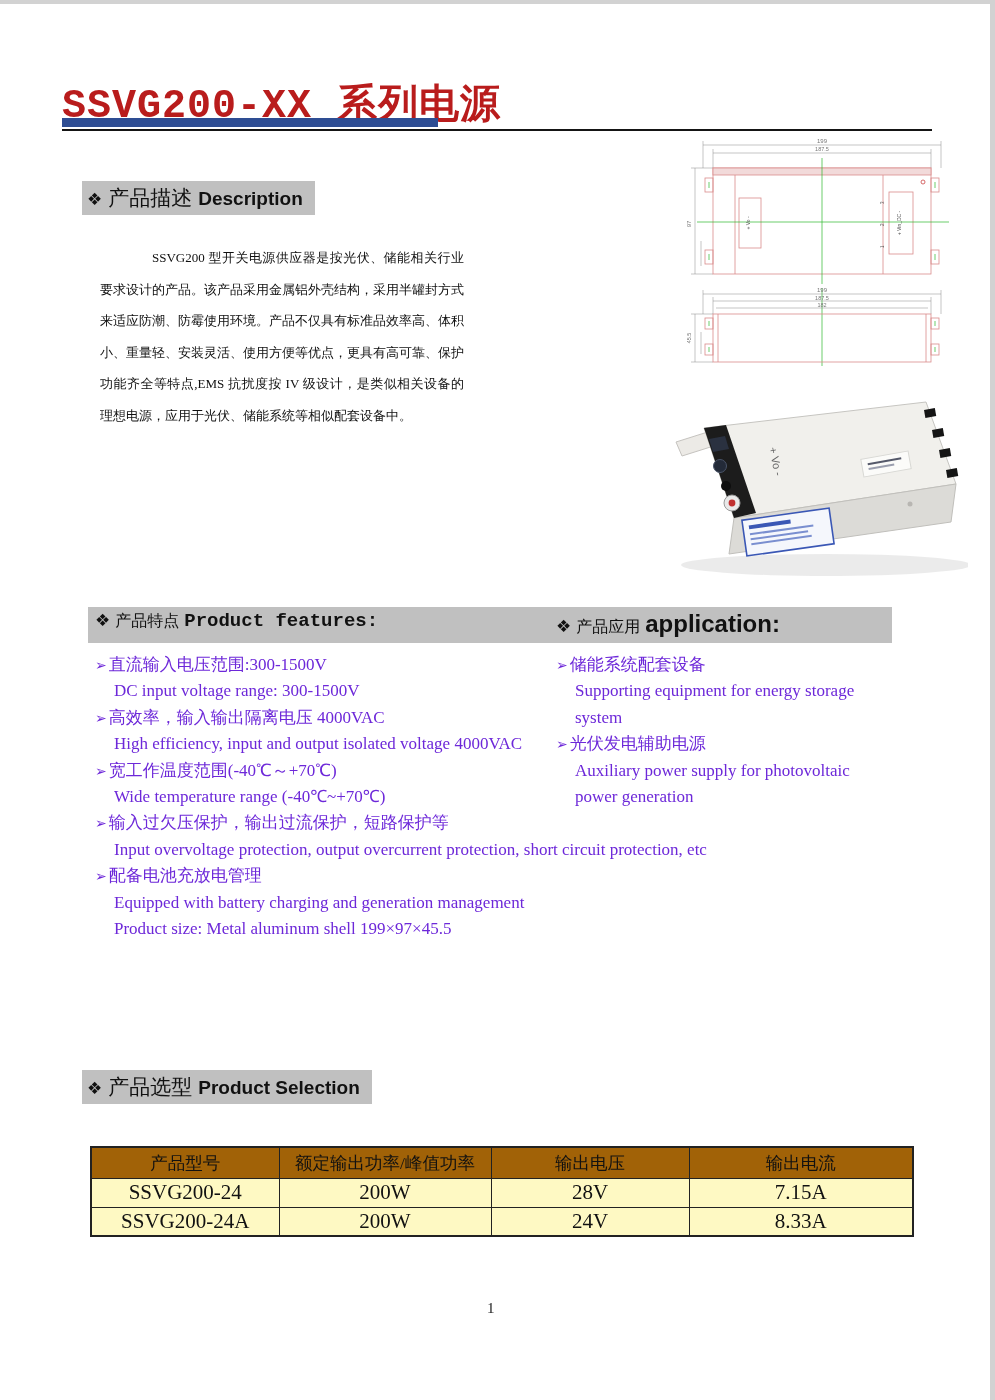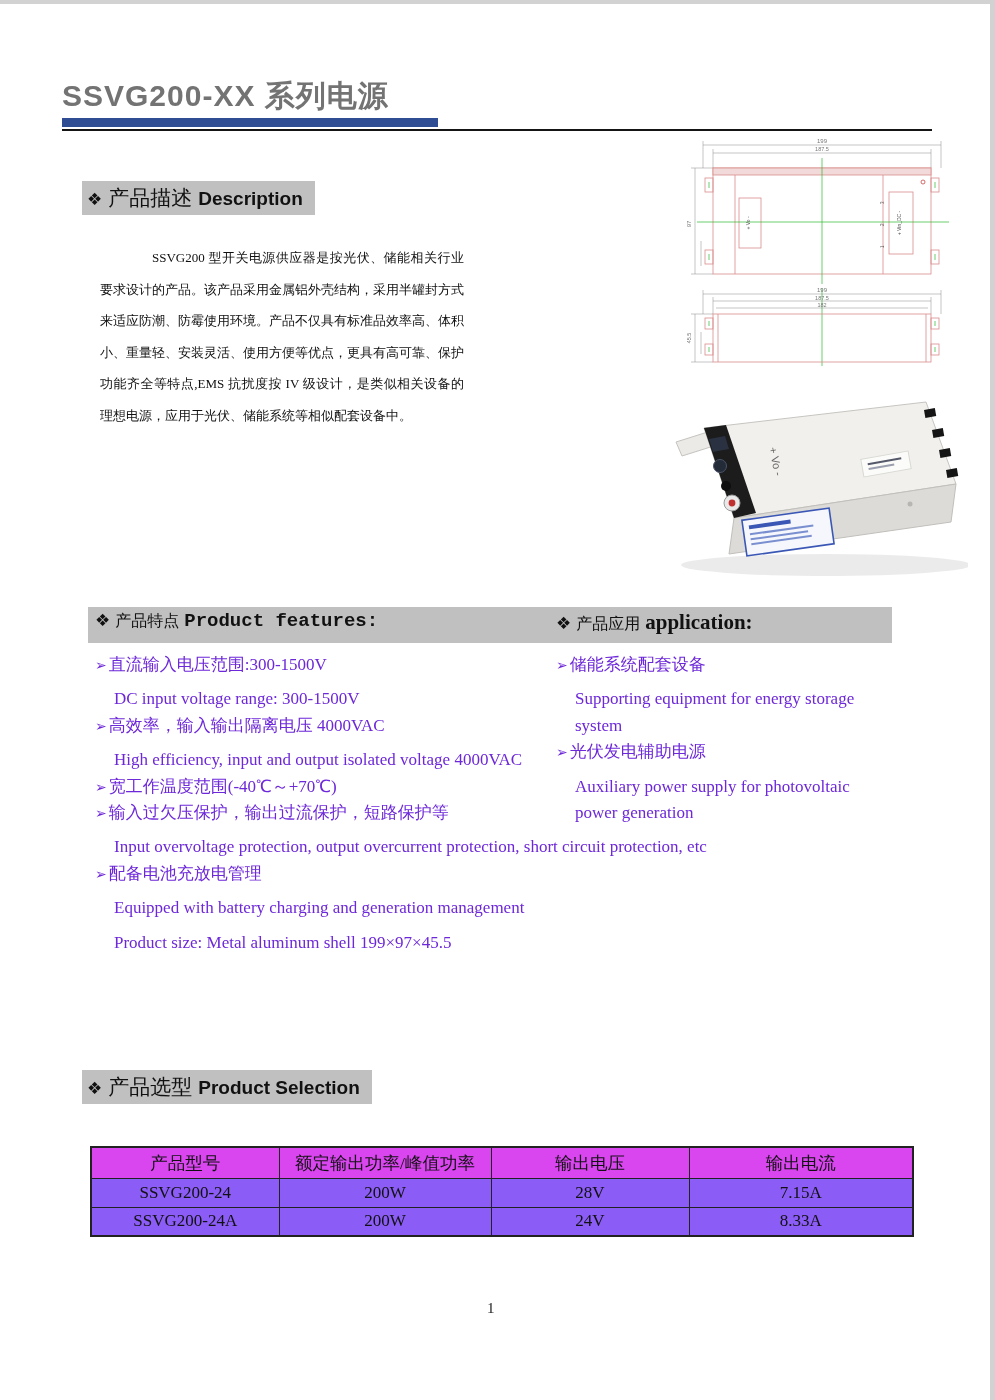--- a/index.html
+++ b/index.html
@@ -5,22 +5,22 @@
   * { margin:0; padding:0; box-sizing:border-box; }
   html,body { background:#ffffff; }
   .page {
     position:relative; width:995px; height:1400px; background:#ffffff;
     font-family:"Liberation Serif", serif; color:#111; overflow:hidden;
   }
   .edge-top { position:absolute; left:0; top:0; width:995px; height:4px; background:#d2d2d2; }
   .edge-right { position:absolute; right:0; top:0; width:5px; height:1400px; background:#d2d2d2; }
 
   .doc-title {
-    position:absolute; left:62px; top:76px; font-size:30px; font-weight:bold;
-    letter-spacing:1px; color:#737373; font-family:Liberation Sans, sans-serif;
+    position:absolute; left:62px; top:76px; font-size:40px; font-weight:bold;
+    letter-spacing:1px; color:#b91c1c; font-family:Liberation Mono, monospace;
   }
   .title-bar { position:absolute; left:62px; top:118px; width:376px; height:9px; background:#2e4d93; }
   .title-rule { position:absolute; left:62px; top:129px; width:870px; height:2px; background:#151515; }
 
   .sec-head {
     position:absolute; background:#c0c0c0; padding:3px 12px 3px 5px; white-space:nowrap;
     display:flex; align-items:baseline; gap:6px;
   }
   .sec-head .diamond { font-size:17px; font-family:"DejaVu Sans", sans-serif; }
   .sec-head .zh { font-size:21px; font-family:"Liberation Serif", serif; }
@@ -37,38 +37,38 @@
   .drawing-svg { position:absolute; left:683px; top:136px; width:278px; height:230px; }
   .photo-svg { position:absolute; left:648px; top:382px; width:320px; height:205px; }
 
   .feat-bar {
     position:absolute; left:88px; top:607px; width:804px; height:36px; background:#c0c0c0;
   }
   .feat-bar .bar-head { position:absolute; top:3px; display:flex; align-items:baseline; gap:5px; white-space:nowrap; }
   .bar-head .diamond { font-size:17px; font-family:"DejaVu Sans", sans-serif; }
   .bar-head .zh { font-size:16px; font-family:"Liberation Serif", serif; }
   .bar-head .en-mono { font-size:19px; font-weight:bold; font-family:"Liberation Mono", monospace; }
-  .bar-head .en-sans { font-size:21px; font-weight:bold; font-family:Liberation Serif, serif; }
+  .bar-head .en-sans { font-size:24px; font-weight:bold; font-family:Liberation Sans, sans-serif; }
   .bh-left { left:7px; }
   .bh-right { left:468px; }
 
   .feat-list { position:absolute; left:95px; top:652px; width:680px; }
   .app-list  { position:absolute; left:556px; top:652px; width:334px; }
   .line { font-size:17px; line-height:26.4px; font-family:"Liberation Serif", serif; color:#6d28d9; }
   .line .bullet { font-size:14px; margin-right:2px; font-family:"DejaVu Sans", sans-serif; }
-  .line.en { padding-left:19px;margin-top:8px; }
+  .line.en { padding-left:19px; }
 
   .table-wrap { position:absolute; left:90px; top:1146px; width:822px; }
   table.sel { width:822px; border-collapse:collapse; table-layout:fixed; }
   table.sel th, table.sel td {
     border:1.5px solid #222; text-align:center; font-family:"Liberation Serif", serif;
     overflow:hidden; white-space:nowrap;
   }
-  table.sel th { background:#d946ef; height:31px; font-size:17.5px; font-weight:normal; }
-  table.sel td { height:29px; font-size:17px; background:#8b5cf6; }
+  table.sel th { background:#a16207; height:31px; font-size:17.5px; font-weight:normal; }
+  table.sel td { height:29px; font-size:21px; background:#fef9c3; }
   table.sel { border:2px solid #222; }
   .c1 { width:188px; } .c2 { width:212px; } .c3 { width:198px; } .c4 { width:224px; }
 
   .page-num { position:absolute; left:487px; top:1300px; font-size:15px; font-family:"Liberation Serif", serif; color:#222; }
 
   text { font-family:"Liberation Sans", sans-serif; }
 </style>
 </head>
 <body>
 
@@ -221,20 +221,21 @@
     <div>
       <div class="line zh"><span class="bullet">➢</span><span>直流输入电压范围:300-1500V</span></div>
       <div class="line en">DC input voltage range: 300-1500V</div>
     </div>
     <div>
       <div class="line zh"><span class="bullet">➢</span><span>高效率，输入输出隔离电压 4000VAC</span></div>
       <div class="line en">High efficiency, input and output isolated voltage 4000VAC</div>
     </div>
     <div>
       <div class="line zh"><span class="bullet">➢</span><span>宽工作温度范围(-40℃～+70℃)</span></div>
+      <div class="line en">Wide temperature range (-40℃~+70℃)</div>
     </div>
     <div>
       <div class="line zh"><span class="bullet">➢</span><span>输入过欠压保护，输出过流保护，短路保护等</span></div>
       <div class="line en">Input overvoltage protection, output overcurrent protection, short circuit protection, etc</div>
     </div>
     <div>
       <div class="line zh"><span class="bullet">➢</span><span>配备电池充放电管理</span></div>
       <div class="line en">Equipped with battery charging and generation management</div>
     </div>
     <div>

